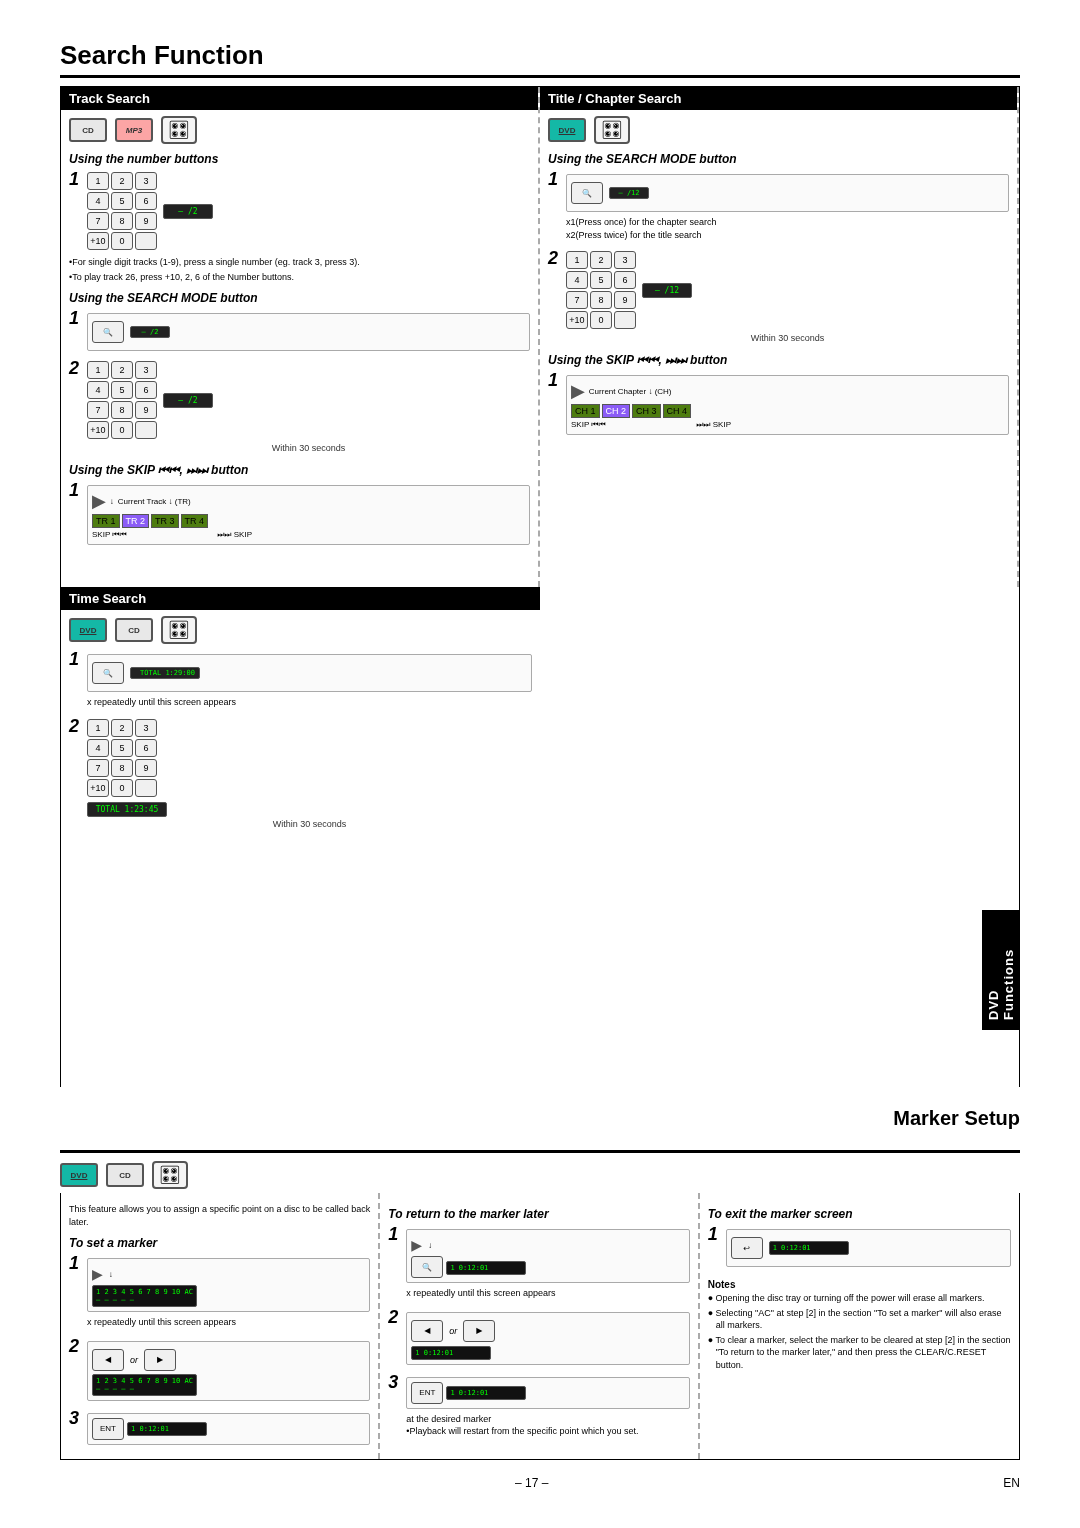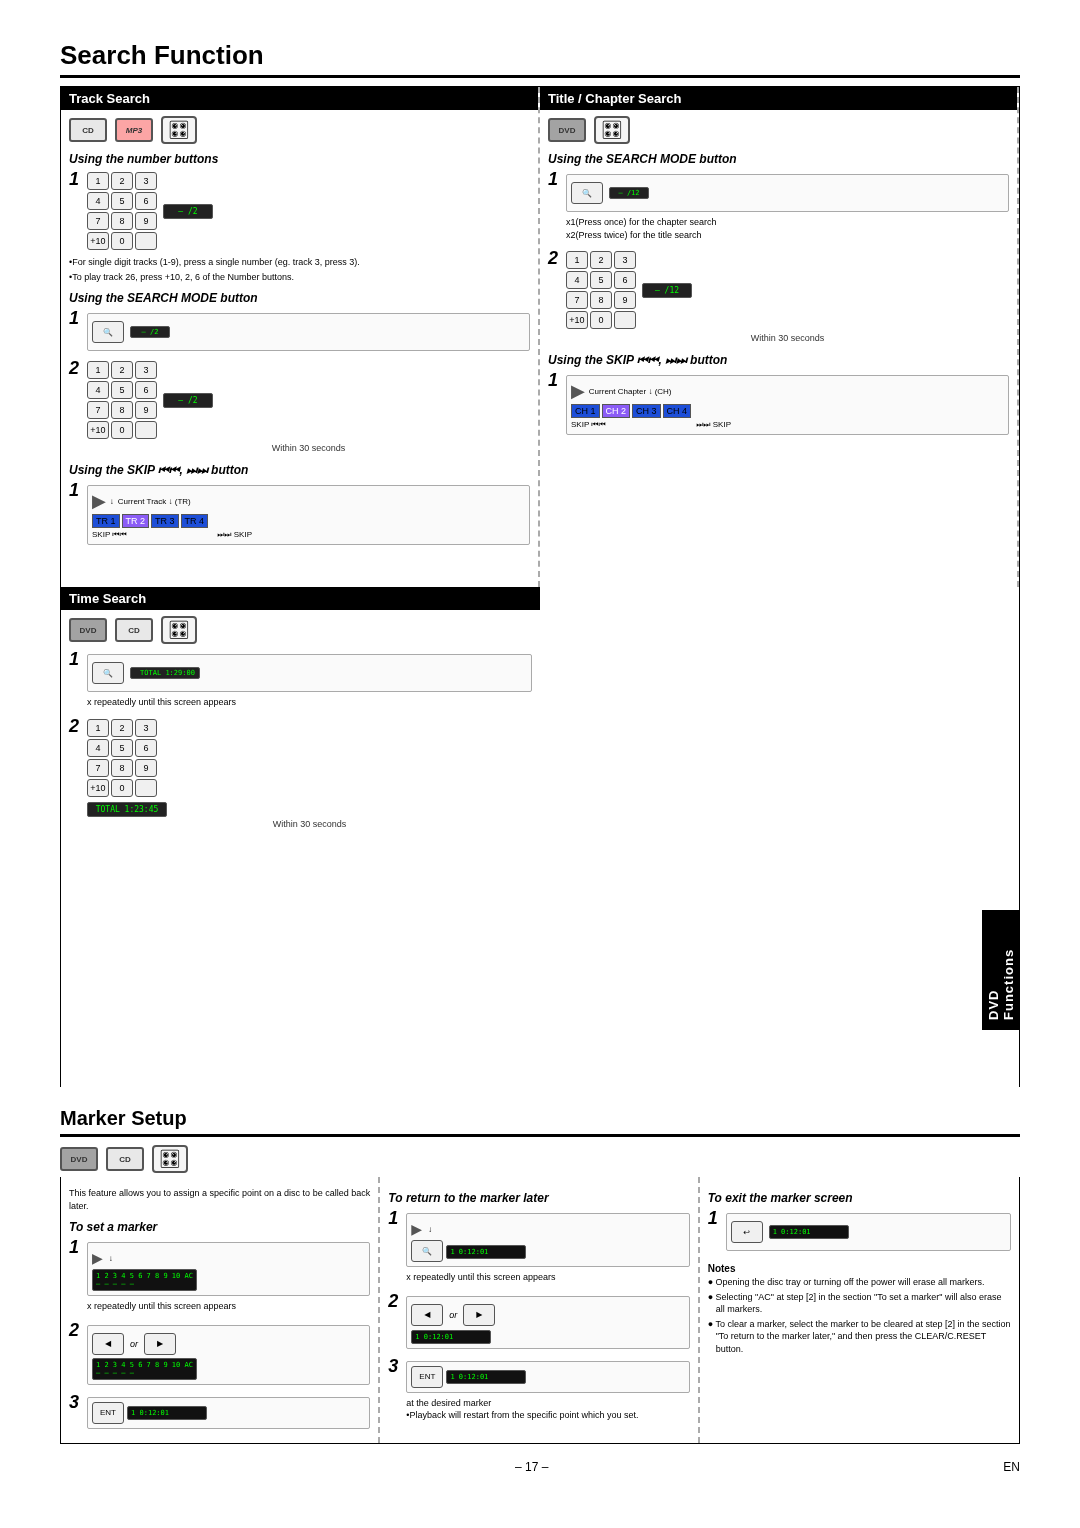--- a/index.html
+++ b/index.html
@@ -16,23 +16,24 @@
       font-size: 26px;
       font-weight: bold;
       border-bottom: 3px solid #000;
       padding-bottom: 4px;
       margin-bottom: 8px;
     }
     h2 {
       font-size: 20px;
       font-weight: bold;
       border-bottom: 3px solid #000;
-      padding-bottom: 4px;
+      padding-bottom: 20px;
       margin-bottom: 8px;
       margin-top: 20px;
+      text-align: right;
     }
     .section-grid {
       display: grid;
       grid-template-columns: 1fr 1fr;
       border: 1px solid #000;
       border-bottom: none;
     }
     .section-col {
       border-right: 2px dashed #aaa;
       padding: 6px 8px;
@@ -62,21 +63,21 @@
       align-items: center;
       justify-content: center;
       border: 2px solid #555;
       border-radius: 3px;
       font-size: 8px;
       font-weight: bold;
       background: #f0f0f0;
       color: #333;
     }
     .disc-icon.cd { background: #e8e8e8; }
-    .disc-icon.dvd { background: #a3a3a3; }
+    .disc-icon.dvd { background: #14b8a6; text-decoration: underline; }
     .disc-icon.mp3 { background: #fca5a5; font-style: italic; }
     .remote-icon {
       width: 36px;
       height: 28px;
       border: 2px solid #555;
       border-radius: 4px;
       display: inline-flex;
       align-items: center;
       justify-content: center;
       font-size: 18px;
@@ -168,21 +169,21 @@
       font-size: 9px;
     }
     .ch-row {
       display: flex;
       gap: 2px;
       font-size: 9px;
     }
     .ch-box {
       border: 1px solid #555;
       padding: 1px 3px;
-      background: #1d4ed8;
+      background: #4d7c0f;
     }
     .ch-box.active {
       background: #8b5cf6;
       color: #fff;
     }
     .page-footer {
       text-align: center;
       margin-top: 16px;
       font-size: 12px;
     }

